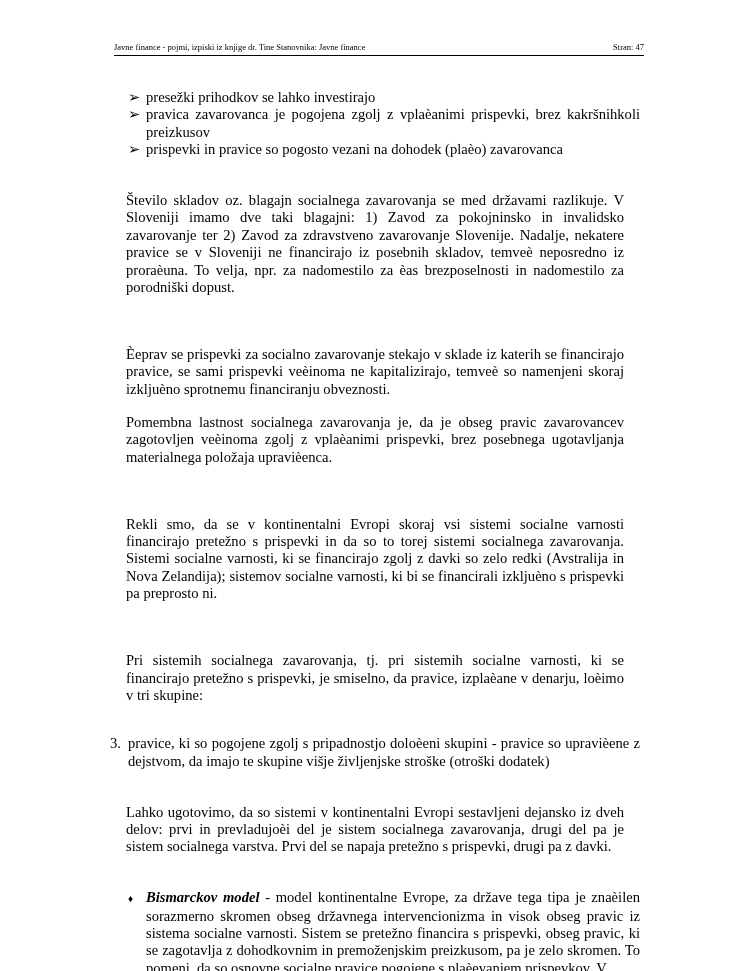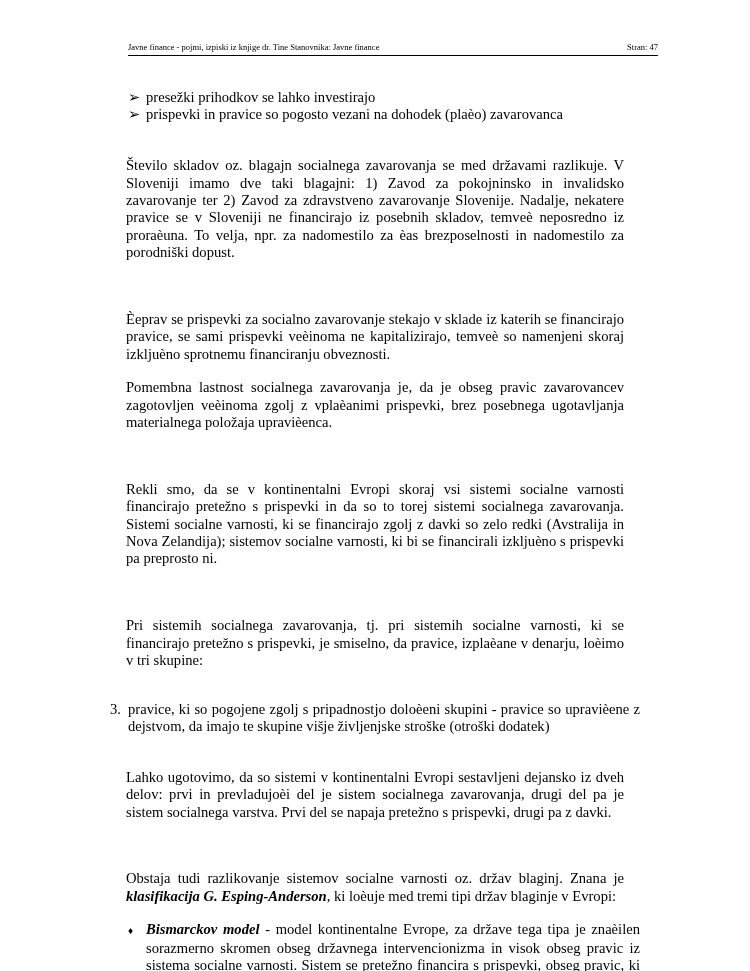--- a/index.html
+++ b/index.html
@@ -3,21 +3,21 @@
   <meta charset="utf-8">
   <style>
     html, body { margin: 0; padding: 0; background: #ffffff; }
     body { width: 750px; height: 971px; position: relative; overflow: hidden; }
     .page {
       position: absolute; left: 110px; top: 0; width: 530px;
       font-family: "Liberation Serif", "DejaVu Serif", serif;
       color: #000;
     }
     .header {
-      position: absolute; top: 42px; left: 18px; width: 530px;
+      position: absolute; top: 42px; left: 4px; width: 530px;
       font-size: 8.5px; line-height: 10px;
       border-bottom: 1.3px solid #000; padding-bottom: 3px;
       display: flex; justify-content: space-between;
     }
     .body {
       position: absolute; top: 89px; left: 0; width: 530px;
       font-size: 14.6px; line-height: 17.4px;
     }
     p { margin: 16px; text-align: justify; text-align-last: left; }
     .gap { height: 17.4px; }
@@ -33,34 +33,34 @@
 <body>
 
 <div class="page">
   <div class="header">
     <span>Javne finance - pojmi, izpiski iz knjige dr. Tine Stanovnika: Javne finance</span>
     <span>Stran: 47</span>
   </div>
 
   <div class="body">
     <div class="li arrow"><span class="markin">➢</span><span>presežki prihodkov se lahko investirajo</span></div>
+    <div class="li arrow"><span class="markin">➢</span><span>pravica zavarovanca je pogojena zgolj z vplaèanimi prispevki, brez kakršnihkoli preizkusov</span></div>
     <div class="li arrow"><span class="markin">➢</span><span>prispevki in pravice so pogosto vezani na dohodek (plaèo) zavarovanca</span></div>
 
     <div class="gap"></div>
     <p>Število skladov oz. blagajn socialnega zavarovanja se med državami razlikuje. V Sloveniji imamo dve taki blagajni: 1) Zavod za pokojninsko in invalidsko zavarovanje ter 2) Zavod za zdravstveno zavarovanje Slovenije. Nadalje, nekatere pravice se v Sloveniji ne financirajo iz posebnih skladov, temveè neposredno iz proraèuna. To velja, npr. za nadomestilo za èas brezposelnosti in nadomestilo za porodniški dopust.</p>
     <div class="gap"></div>
     <p>Èeprav se prispevki za socialno zavarovanje stekajo v sklade iz katerih se financirajo pravice, se sami prispevki veèinoma ne kapitalizirajo, temveè so namenjeni skoraj izkljuèno sprotnemu financiranju obveznosti.</p>
     <p>Pomembna lastnost socialnega zavarovanja je, da je obseg pravic zavarovancev zagotovljen veèinoma zgolj z vplaèanimi prispevki, brez posebnega ugotavljanja materialnega položaja upravièenca.</p>
     <div class="gap"></div>
     <p>Rekli smo, da se v kontinentalni Evropi skoraj vsi sistemi socialne varnosti financirajo pretežno s prispevki in da so to torej sistemi socialnega zavarovanja. Sistemi socialne varnosti, ki se financirajo zgolj z davki so zelo redki (Avstralija in Nova Zelandija); sistemov socialne varnosti, ki bi se financirali izkljuèno s prispevki pa  preprosto ni.</p>
     <div class="gap"></div>
     <p>Pri sistemih socialnega zavarovanja, tj. pri sistemih socialne varnosti, ki se financirajo pretežno s prispevki, je smiselno, da pravice, izplaèane v denarju, loèimo v tri skupine:</p>
 
     <div class="li num3" style="text-indent:-18px;margin-top:31px;"><span class="markin">3.</span><span>pravice, ki so pogojene zgolj s pripadnostjo doloèeni skupini - pravice so upravièene z dejstvom, da imajo te skupine višje življenjske stroške (otroški dodatek)</span></div>
 
     <div class="gap"></div>
     <p>Lahko ugotovimo, da so sistemi v kontinentalni Evropi sestavljeni dejansko iz dveh delov: prvi in prevladujoèi del je sistem socialnega zavarovanja, drugi del pa je sistem socialnega varstva. Prvi del se napaja pretežno s prispevki, drugi pa z davki.</p>
     <div class="gap"></div>
-    <p><span>Obstaja tudi razlikovanje sistemov socialne varnosti oz. držav blaginj. Znana je </span><span class="bi">klasifikacija G. Esping-Anderson</span><span>, ki loèuje med tremi tipi držav blaginje v Evropi:</span></p>
 
     <div class="li diamond"><span class="markin" style="font-size:10px;">♦</span><span class="bi">Bismarckov model</span><span> - model kontinentalne Evrope, za države tega tipa je znaèilen sorazmerno skromen obseg državnega intervencionizma in visok obseg pravic iz sistema socialne varnosti. Sistem se pretežno financira s prispevki, obseg pravic, ki se zagotavlja z dohodkovnim in premoženjskim preizkusom, pa je zelo skromen. To pomeni, da so osnovne socialne pravice pogojene s plaèevanjem prispevkov. V</span></div>
   </div>
 </div>
 
 </body></html>

